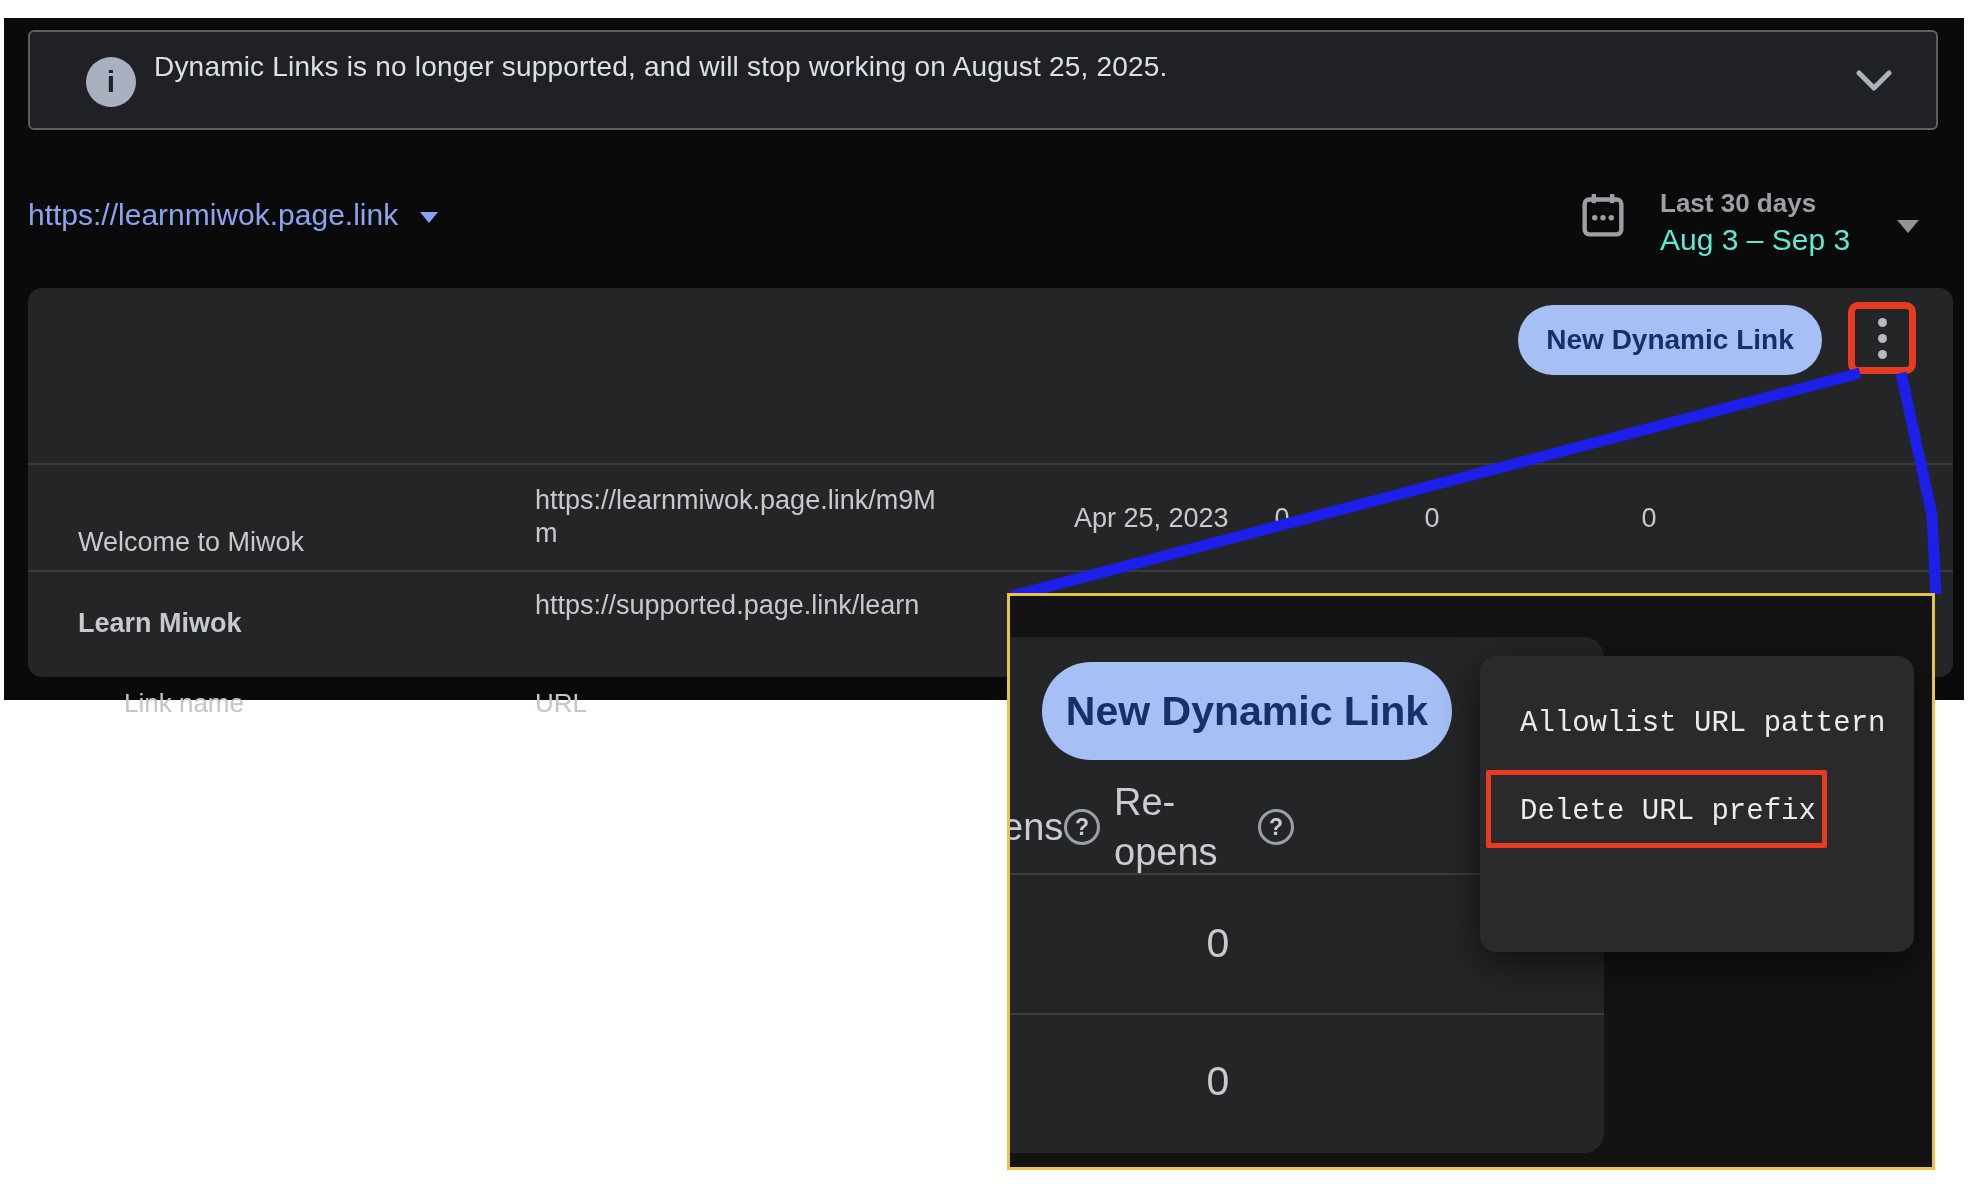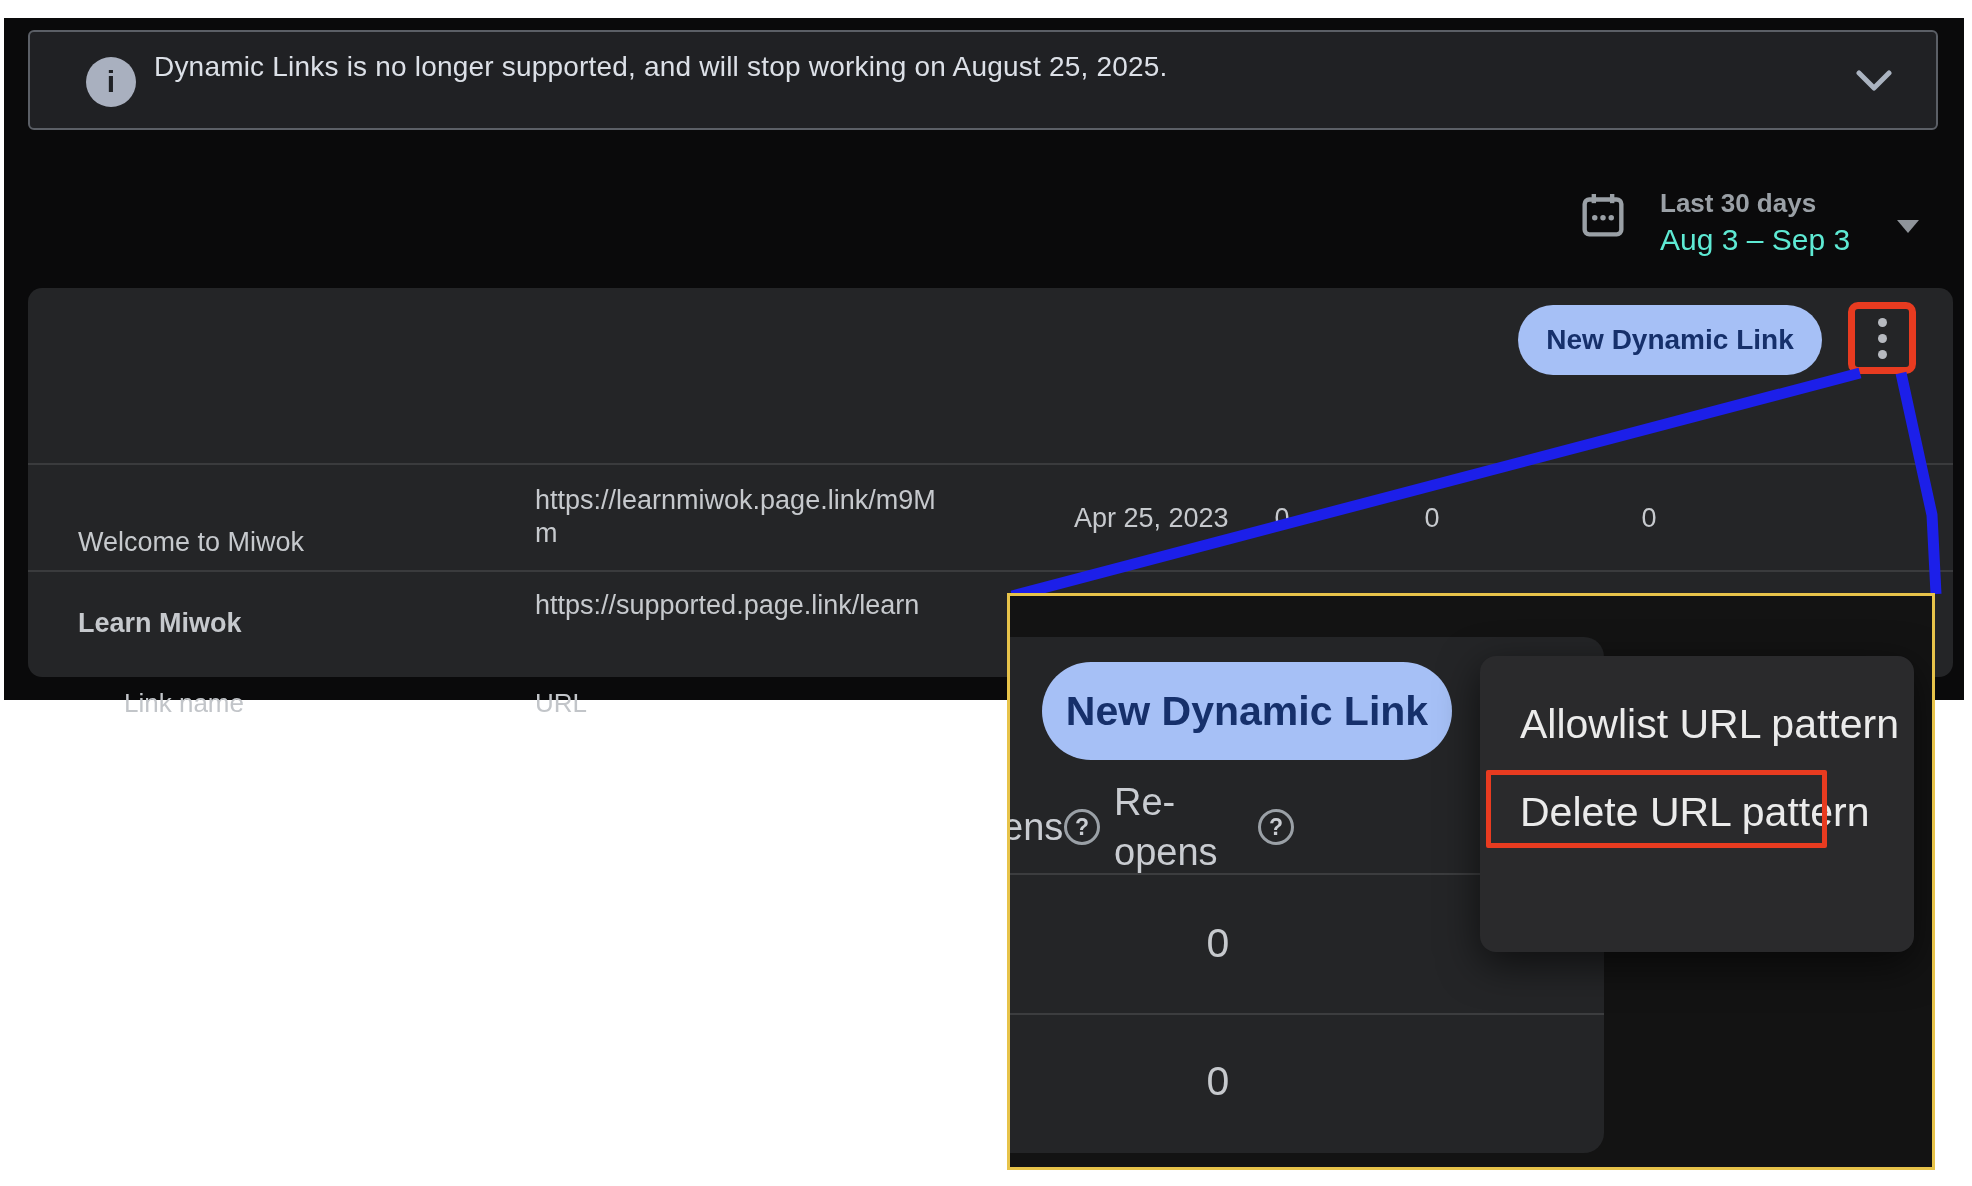--- a/index.html
+++ b/index.html
@@ -44,36 +44,40 @@
 
   
   .callout { position:absolute; left:1007px; top:593px; width:928px; height:577px; background:#131313; border:3px solid #e7c34a; z-index:3; overflow:hidden; }
   .co-card { position:absolute; left:0; top:41px; width:594px; height:516px; background:#242527; border-radius:0 20px 20px 0; }
   .co-btn { position:absolute; left:32px; top:66px; width:410px; height:98px; border-radius:50px; background:#a6c0f6; border:none; color:#16306b; font-size:41px; font-weight:700; font-family:"Liberation Sans", sans-serif; display:flex; align-items:center; justify-content:center; cursor:pointer; }
   .co-hfrag { position:absolute; color:#c9ccd1; font-size:38px; font-weight:500; line-height:46px; }
   .co-help { position:absolute; width:36px; height:36px; border:3px solid #9aa0a6; border-radius:50%; color:#c9ccd1; font-size:23px; font-weight:700; display:flex; align-items:center; justify-content:center; }
   .co-div { position:absolute; left:0; width:594px; height:2px; background:#3c3d3f; }
   .co-num { position:absolute; width:48px; text-align:center; color:#c6c9cd; font-size:41px; }
   .menu { position:absolute; left:470px; top:60px; width:434px; height:296px; background:#2a2a2c; border-radius:16px; box-shadow:0 12px 40px rgba(0,0,0,.6); }
-  .menu-item { position:absolute; left:40px; color:#ebebeb; font-size:41px; line-height:48px; cursor:pointer; white-space:nowrap; }
+  .menu-item { position:absolute; left:40px; color:#ebebeb; font-size:29px; line-height:48px; cursor:pointer; white-space:nowrap;font-family:Liberation Mono, monospace; }
   .menu-redbox { position:absolute; left:6px; top:114px; width:341px; height:78px; border:5px solid #e83b20; border-radius:2px; }
 </style>
 </head>
 <body>
 
 <div class="app">
 
   <div class="banner">
     <div class="info-circle">i</div>
     <div class="banner-text">Dynamic Links is no longer supported, and will stop working on August 25, 2025.</div>
     <svg class="banner-chevron" viewBox="0 0 36 22">
       <polyline points="3,3 18,18 33,3" fill="none" stroke="#aab3c0" stroke-width="5" stroke-linecap="round" stroke-linejoin="round"></polyline>
     </svg>
   </div>
 
+  <div class="prefix">
+    <span>https://learnmiwok.page.link</span>
+    <span class="tri-down"></span>
+  </div>
 
   <svg class="cal-icon" viewBox="0 0 24 26">
     <rect x="2" y="4" width="20" height="19" rx="2.5" fill="none" stroke="#9aa0a6" stroke-width="2.4"></rect>
     <line x1="7" y1="1" x2="7" y2="6" stroke="#9aa0a6" stroke-width="2.4"></line>
     <line x1="17" y1="1" x2="17" y2="6" stroke="#9aa0a6" stroke-width="2.4"></line>
     <circle cx="7.5" cy="14" r="1.5" fill="#9aa0a6"></circle>
     <circle cx="12" cy="14" r="1.5" fill="#9aa0a6"></circle>
     <circle cx="16.5" cy="14" r="1.5" fill="#9aa0a6"></circle>
   </svg>
   <div class="dr-label1">Last 30 days</div>
@@ -135,16 +139,16 @@
   <div class="co-hfrag" style="left:104px; top:233px;">opens</div>
   <div class="co-help" style="left:248px; top:213px;">?</div>
 
   <div class="co-div" style="top:277px;"></div>
   <div class="co-num" style="left:184px; top:324px;">0</div>
   <div class="co-div" style="top:417px;"></div>
   <div class="co-num" style="left:184px; top:462px;">0</div>
 
   <div class="menu">
     <div class="menu-item" style="top:44px;">Allowlist URL pattern</div>
-    <div class="menu-item" style="top:132px;">Delete URL pattern</div>
+    <div class="menu-item" style="top:132px;">Delete URL prefix</div>
     <div class="menu-redbox"></div>
   </div>
 </div>
 
 </body></html>

